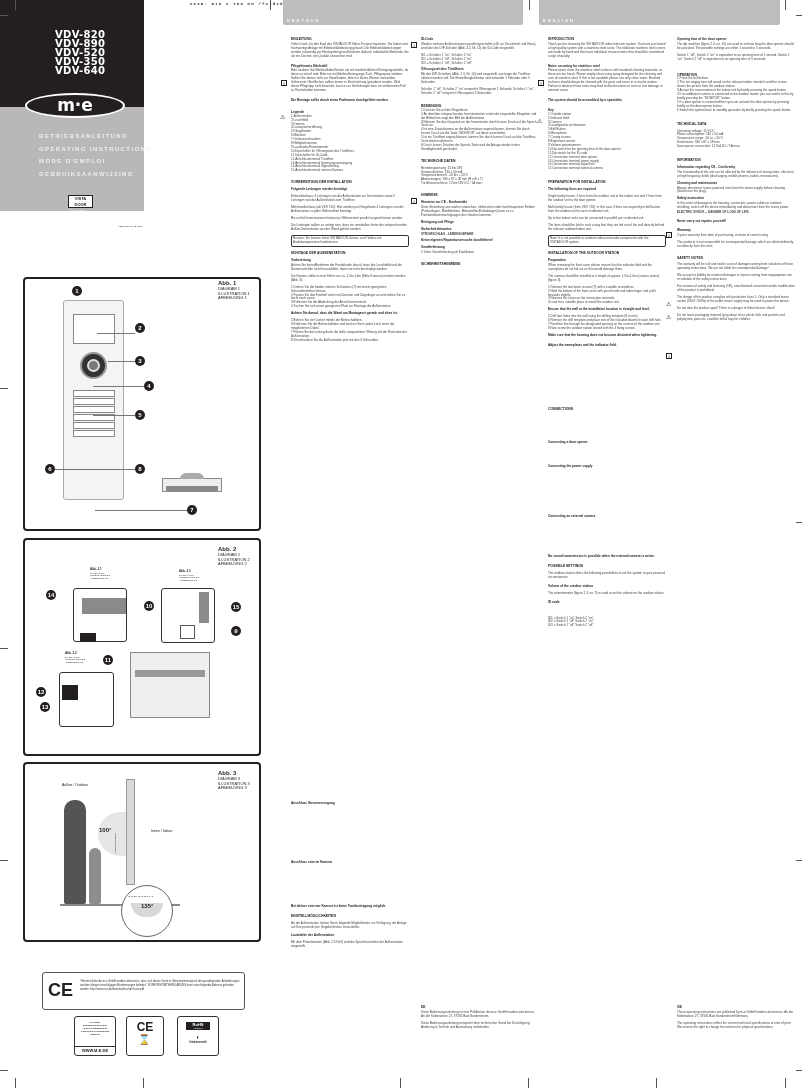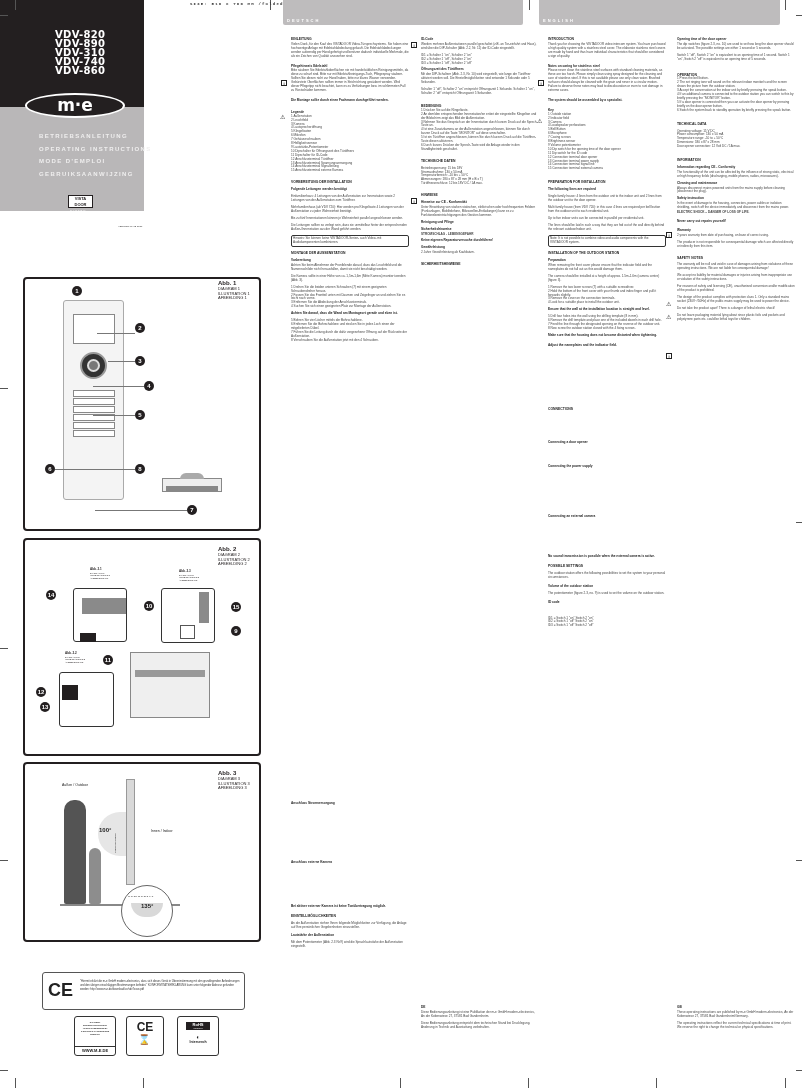--- a/index.html
+++ b/index.html
@@ -37,23 +37,23 @@
 .note-frame{border:0.7px solid #333;border-radius:2px;padding:1px}
 </style>
 </head>
 <body>
 
 <div class="abs cover"></div>
 <div class="abs cover-lower"></div>
 <div class="abs models">
   <div>VDV-820</div>
   <div>VDV-890</div>
-  <div>VDV-310</div>
-  <div>VDV-740</div>
-  <div>VDV-860</div>
+  <div>VDV-520</div>
+  <div>VDV-350</div>
+  <div>VDV-640</div>
 </div>
 <div class="abs logo">m·e</div>
 <div class="abs cover-titles">
   <div>BETRIEBSANLEITUNG</div>
   <div>OPERATING INSTRUCTIONS</div>
   <div>MODE D'EMPLOI</div>
   <div>GEBRUIKSAANWIJZING</div>
 </div>
 <div class="abs vista">
   <span>VISTA</span>

